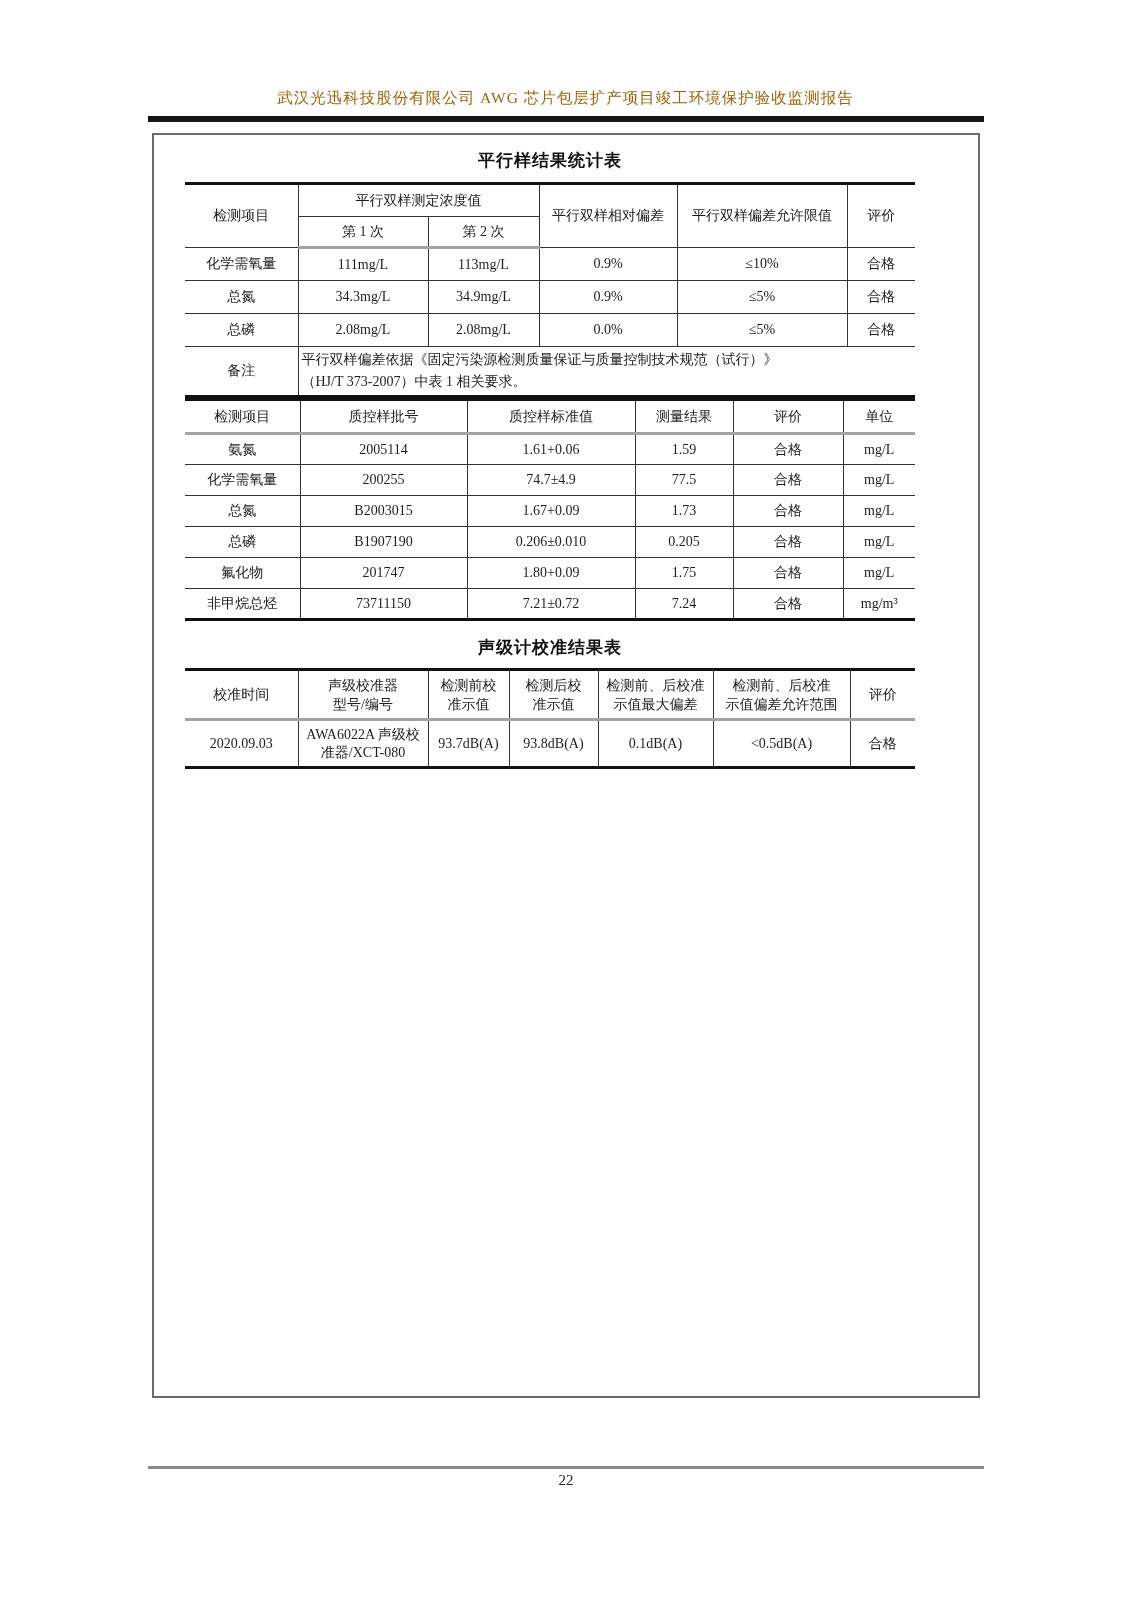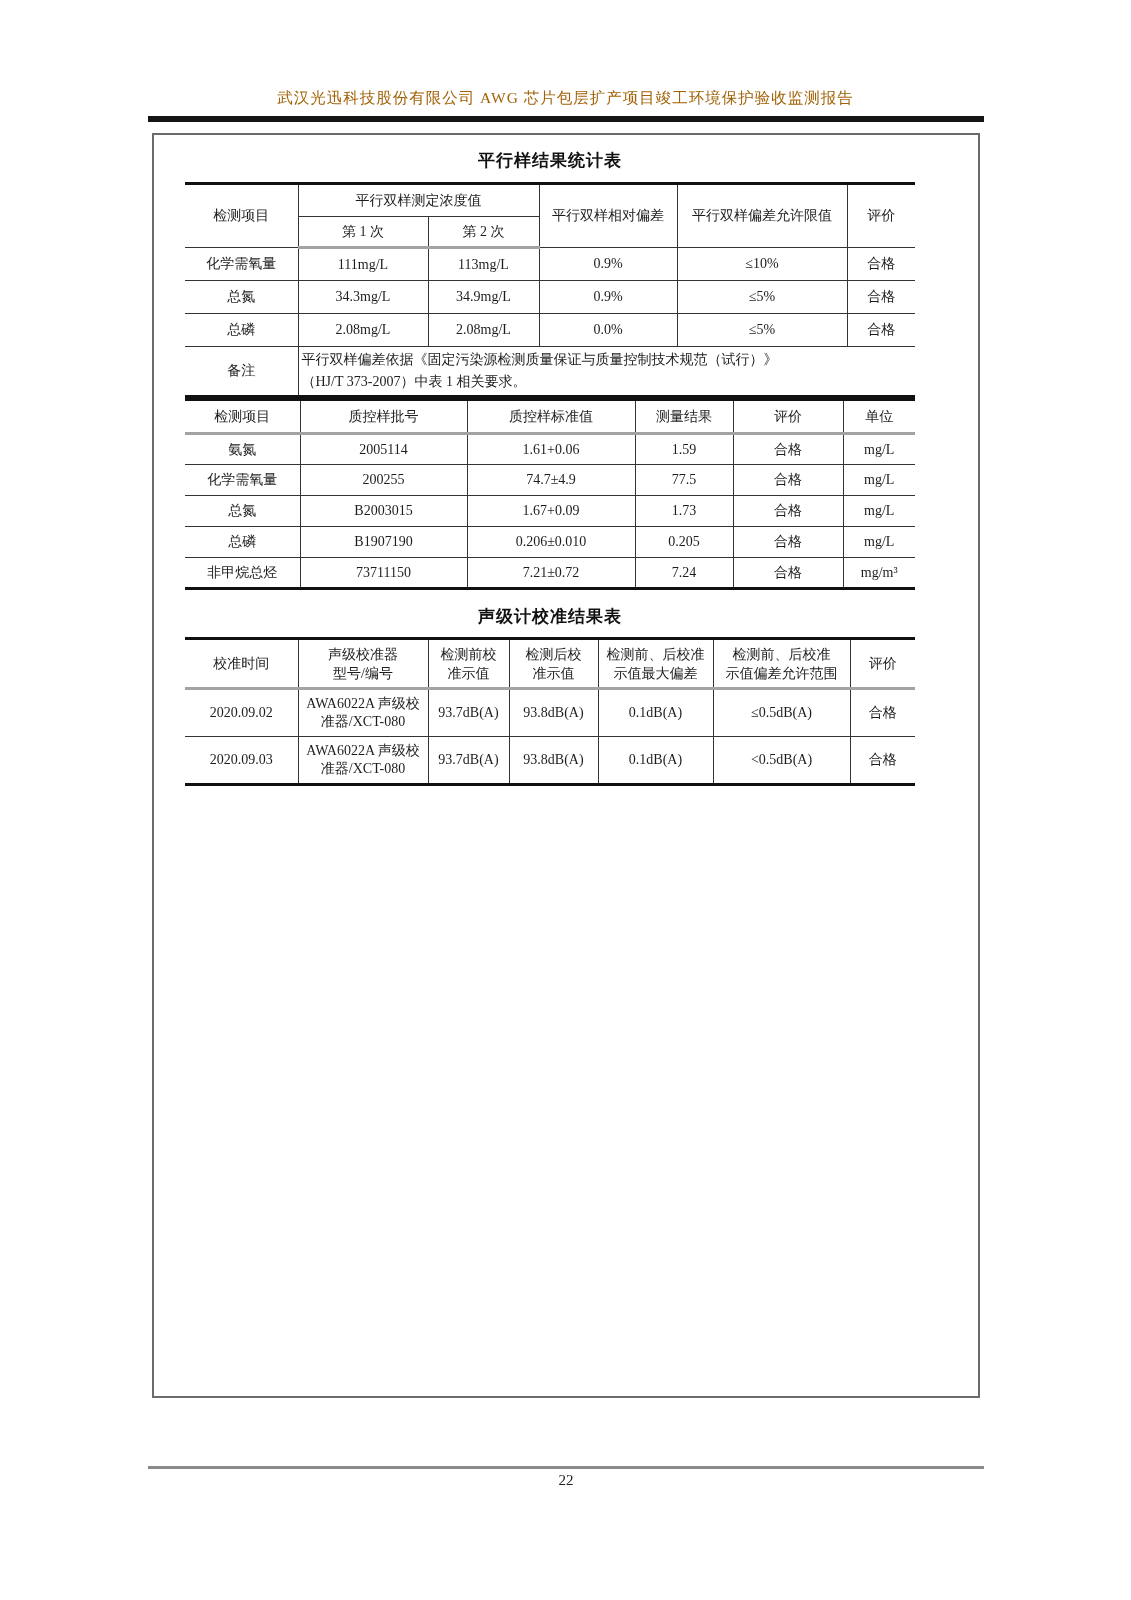--- a/index.html
+++ b/index.html
@@ -176,20 +176,28 @@
     </tr>
     <tr class="drow">
       <td>总磷</td>
       <td>B1907190</td>
       <td>0.206±0.010</td>
       <td>0.205</td>
       <td>合格</td>
       <td>mg/L</td>
     </tr>
     <tr class="drow">
+      <td>氟化物</td>
+      <td>201747</td>
+      <td>1.80+0.09</td>
+      <td>1.75</td>
+      <td>合格</td>
+      <td>mg/L</td>
+    </tr>
+    <tr class="drow">
       <td>非甲烷总烃</td>
       <td>73711150</td>
       <td>7.21±0.72</td>
       <td>7.24</td>
       <td>合格</td>
       <td>mg/m³</td>
     </tr>
   </tbody>
     </table>
 
@@ -223,29 +231,20 @@
         <span>检测前、后校准</span>
         <span>示值最大偏差</span>
       </td>
       <td class="two-line">
         <span>检测前、后校准</span>
         <span>示值偏差允许范围</span>
       </td>
       <td>评价</td>
     </tr>
     <tr class="drow">
-      <td>2020.09.02</td>
-      <td>AWA6022A 声级校准器/XCT-080</td>
-      <td>93.7dB(A)</td>
-      <td>93.8dB(A)</td>
-      <td>0.1dB(A)</td>
-      <td>≤0.5dB(A)</td>
-      <td>合格</td>
-    </tr>
-    <tr class="drow">
       <td>2020.09.03</td>
       <td>AWA6022A 声级校准器/XCT-080</td>
       <td>93.7dB(A)</td>
       <td>93.8dB(A)</td>
       <td>0.1dB(A)</td>
       <td>&lt;0.5dB(A)</td>
       <td>合格</td>
     </tr>
   </tbody>
     </table>

